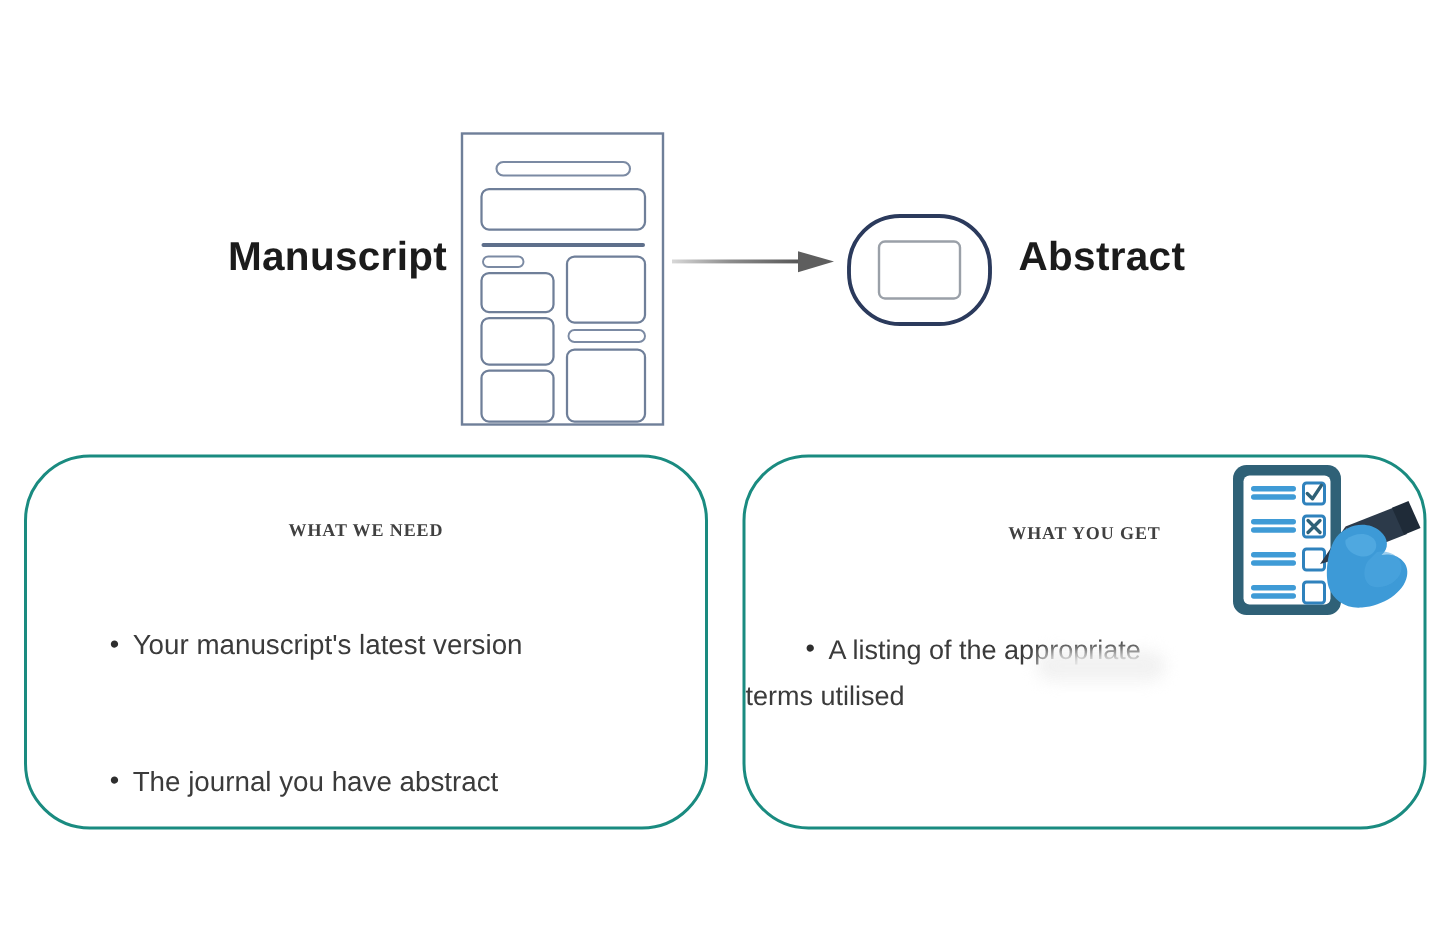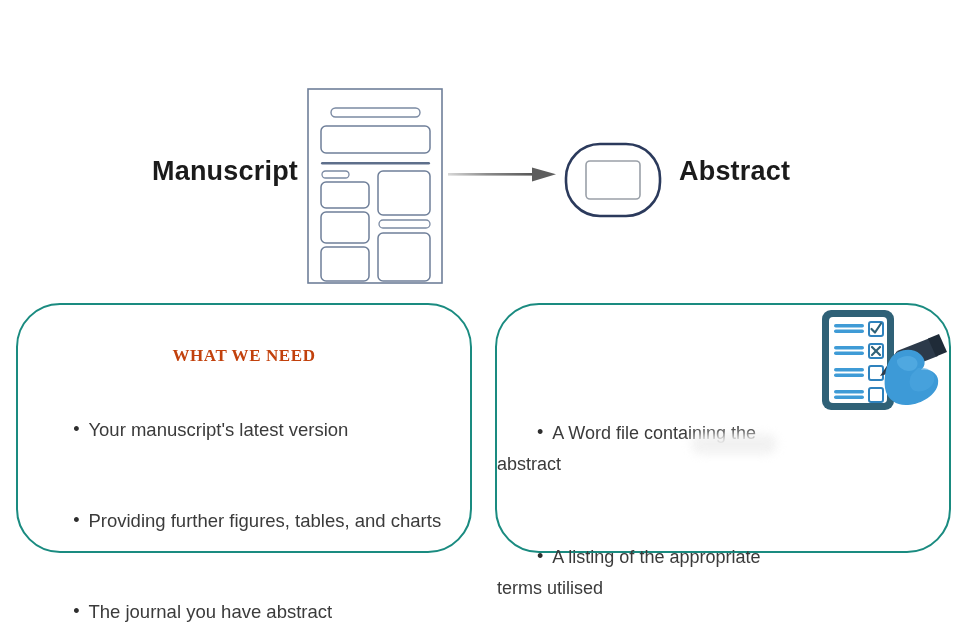--- a/index.html
+++ b/index.html
@@ -90,23 +90,23 @@
     height: 250px;
   }
 
   .card-heading {
     position: absolute;
     left: 0;
     width: 100%;
     text-align: center;
     font-family: "Liberation Serif", serif;
     font-weight: bold;
-    font-size: 17px;
+    font-size: 12px;
     letter-spacing: 0.6px;
-    color: #c2410c;
+    color: #404040;
   }
 
   .card-left .card-heading { top: 41px; }
   .card-right .card-heading { top: 43px; }
 
   .bullet-list {
     position: absolute;
     left: 0;
     width: 100%;
     margin: 0;
@@ -214,34 +214,28 @@
 
   <div class="label-abstract">Abstract</div>
 
   <div class="card card-left">
     <div class="card-heading">WHAT WE NEED</div>
     <div class="bullet-list">
       <div class="bullet-item">
         <span class="dot">•</span><span>Your manuscript's latest version</span>
       </div>
       <div class="bullet-item">
-        <span class="dot">•</span><span>Providing further figures, tables, and charts</span>
-      </div>
-      <div class="bullet-item">
         <span class="dot">•</span><span>The journal you have abstract</span>
       </div>
     </div>
   </div>
 
   <div class="card card-right">
+    <div class="card-heading">WHAT YOU GET</div>
     <div class="bullet-list">
-      <div class="bullet-item">
-        <span class="dot">•</span><span>A Word file containing the
-abstract</span>
-      </div>
       <div class="bullet-item">
         <span class="dot">•</span><span>A listing of the appropriate
 terms utilised</span>
       </div>
     </div>
   </div>
 
   <div class="smudge"></div>
 
   <div class="checklist-icon">

